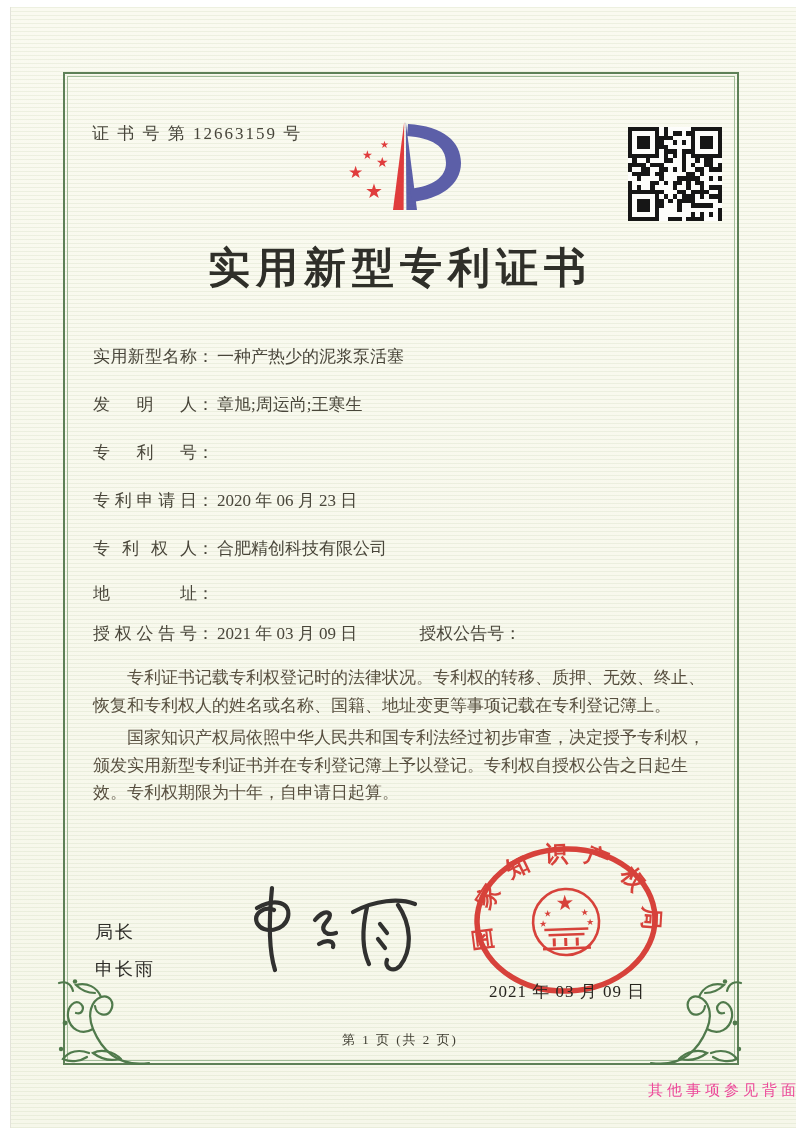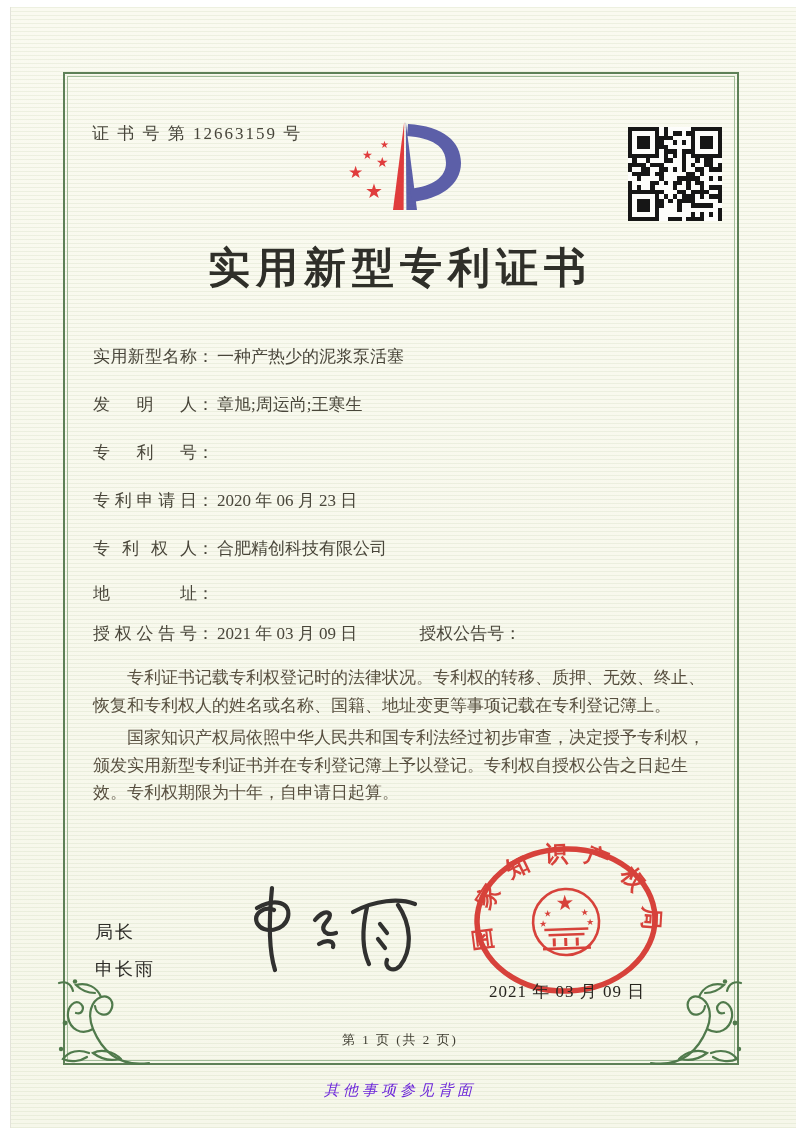--- a/index.html
+++ b/index.html
@@ -41,21 +41,21 @@
              line-height:1.62;color:#574f3f;}
   .body-text p{margin:0 0 5px 0;text-indent:2em;}
 
   .officer{position:absolute;left:95px;top:914px;font-size:18px;color:#2e2d28;letter-spacing:2px;line-height:37px;}
   .sig{position:absolute;left:215px;top:876px;width:215px;height:112px;}
 
   .seal{position:absolute;left:468px;top:840px;width:196px;height:160px;transform:rotate(-2deg);opacity:0.93;}
   .seal-date{position:absolute;left:489px;top:980px;font-size:17px;color:#27251f;letter-spacing:1px;}
 
   .page-num{position:absolute;left:0;right:0;top:1031px;text-align:center;font-size:13px;color:#403e32;letter-spacing:2px;}
-  .back-note{position:absolute;left:0;right:0;top:1081px;text-align:center;font-size:15px;color:#6d28d9;letter-spacing:4px;font-style:italic;}
+  .back-note{position:absolute;left:0;right:0;top:1081px;text-align:right;font-size:15px;color:#ec4899;letter-spacing:4px;}
 
   .flourish{position:absolute;width:96px;height:102px;}
   .flourish.br{left:649px;top:979px;}
   .flourish.bl{left:55px;top:979px;transform:scaleX(-1);}
 </style>
 </head>
 <body>
 
 <div class="paper"></div>
 <div class="frame"></div>

